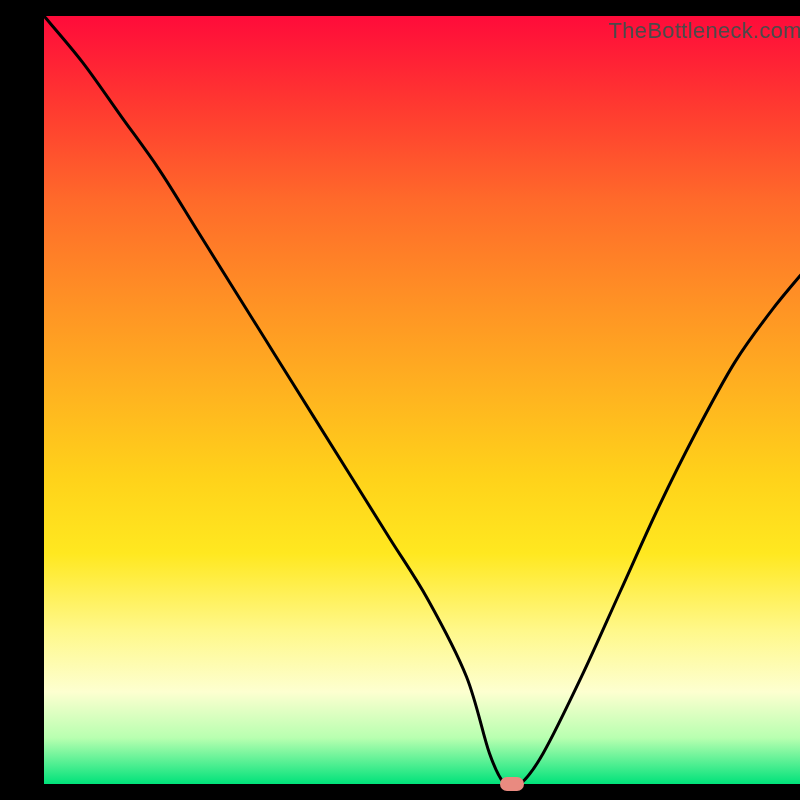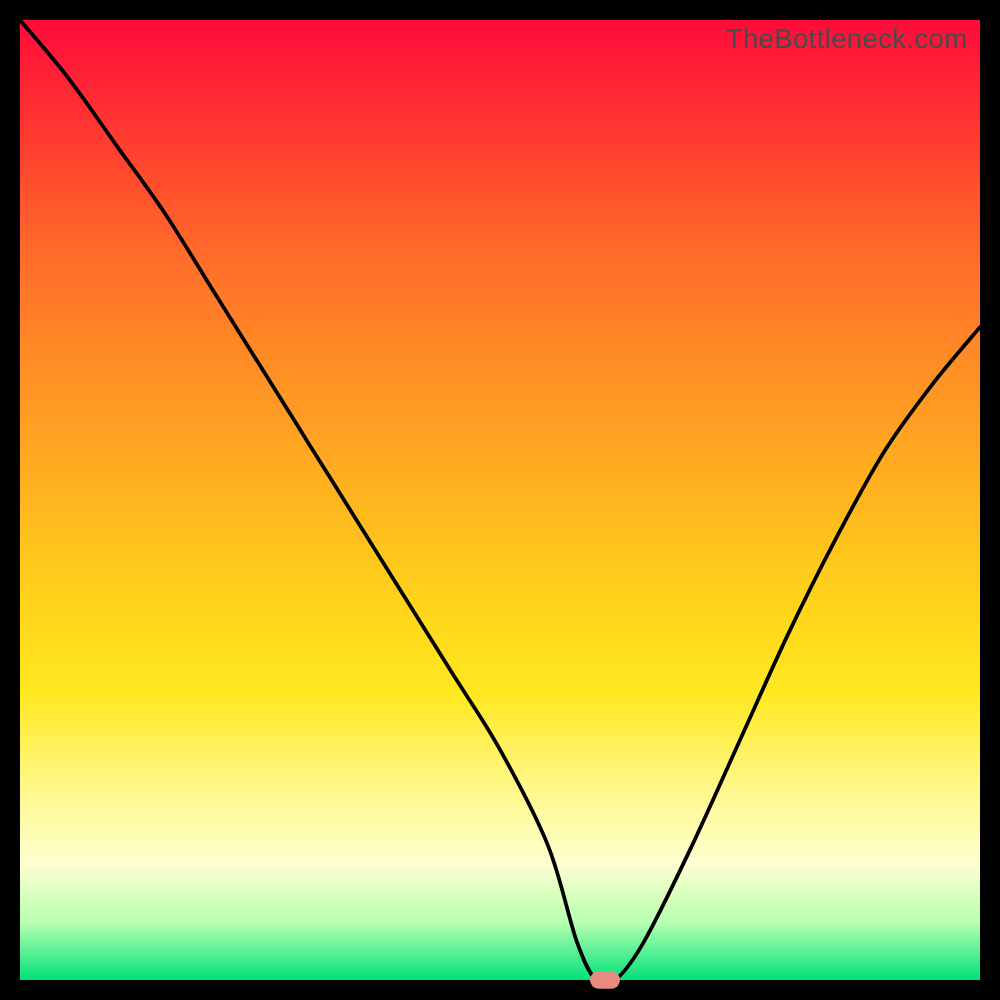--- a/index.html
+++ b/index.html
@@ -9,20 +9,21 @@
     height: 800px;
     background: #000;
     overflow: hidden;
     font-family: Arial, Helvetica, sans-serif;
   }
   .frame {
     position: relative;
     width: 652px;
     height: 800px;
     background: #000;
+    margin-left: 28px;
   }
   .plot-area {
     position: absolute;
     left: 16px;
     top: 16px;
     width: 768px;
     height: 768px;
     background: linear-gradient(to bottom,
       #ff0b3a 0%,
       #ff3a30 12%,

